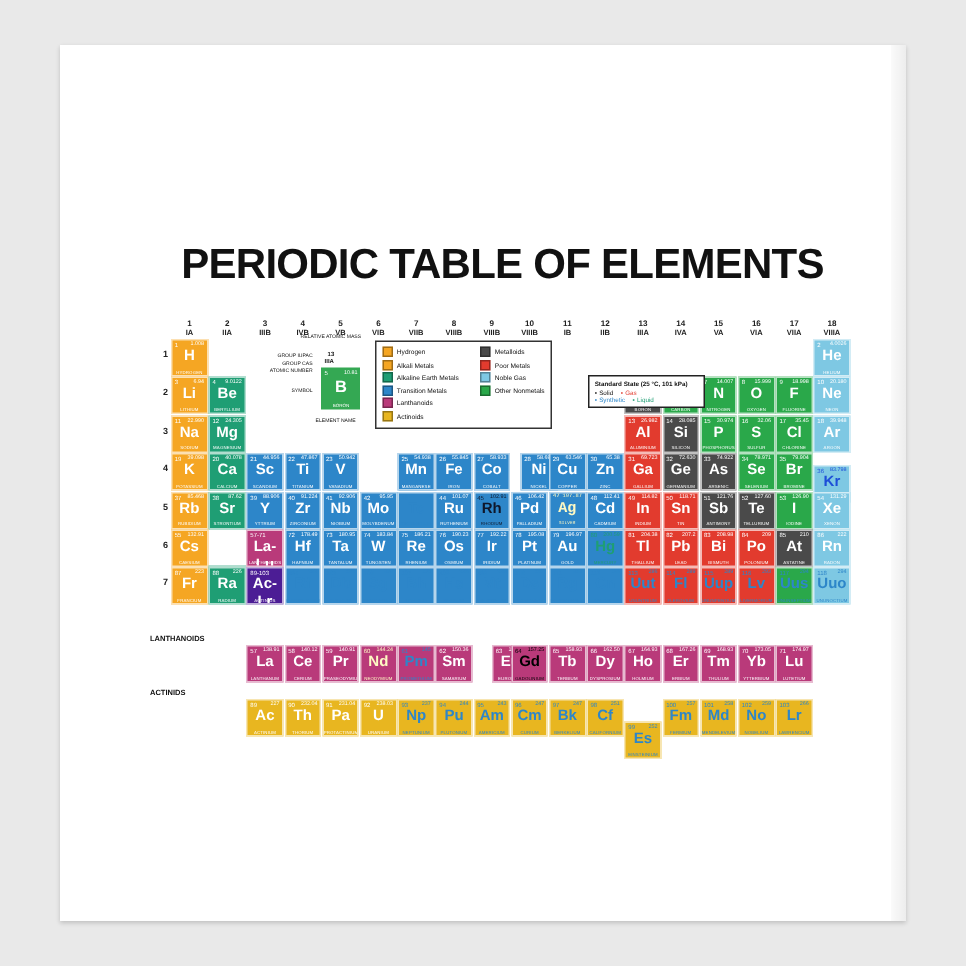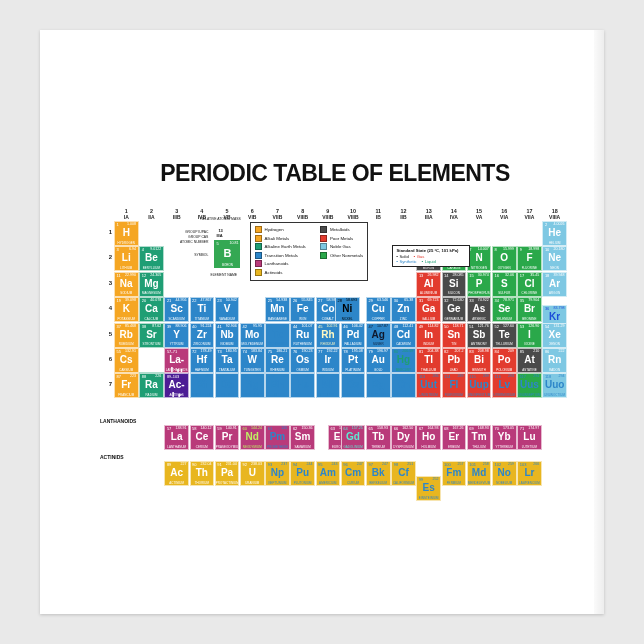--- a/index.html
+++ b/index.html
@@ -22,21 +22,21 @@
   }
   #napkin:after{
     content:"";position:absolute;right:0;top:0;bottom:0;width:10px;
     background:linear-gradient(to right,rgba(0,0,0,0.02),rgba(0,0,0,0.07));
   }
   #content{
     position:absolute;left:60px;top:130px;width:470px;
   }
   h1#title{
     margin:0 0 12px 0;
-    font-size:23px;
+    font-size:28px;
     letter-spacing:-0.5px;
     font-weight:bold;
     text-align:center;
     color:#111;
     font-family:"Liberation Sans", sans-serif;
   }
   
   .grid{
     position:relative;
     width:470px;height:215px;
@@ -299,21 +299,21 @@
             <span class="mass">55.845</span>
             <span class="sym">Fe</span>
             <span class="nm">IRON</span>
           </div>
           <div class="cell" style="left: 215.6px; top: 98.2px; background: rgb(45, 134, 201); color: rgb(255, 255, 255);">
             <span class="num">27</span>
             <span class="mass">58.933</span>
             <span class="sym">Co</span>
             <span class="nm">COBALT</span>
           </div>
-          <div class="cell" style="left: 235px; top: 98.2px; background: rgb(45, 134, 201); color: #000000; text-decoration: underline;">
+          <div class="cell" style="left: 247px; top: 98.2px; background: rgb(45, 134, 201); color: #ffffff; text-decoration: underline;">
             <span class="num">28</span>
             <span class="mass">58.693</span>
             <span class="sym">Ni</span>
             <span class="nm">NICKEL</span>
           </div>
           <div class="cell" style="left: 266px; top: 98.2px; background: rgb(45, 134, 201); color: rgb(255, 255, 255);">
             <span class="num">29</span>
             <span class="mass">63.546</span>
             <span class="sym">Cu</span>
             <span class="nm">COPPER</span>
@@ -401,33 +401,33 @@
             <span class="mass">98</span>
             <span class="sym">Tc</span>
             <span class="nm">TECHNETIUM</span>
           </div>
           <div class="cell" style="left: 190.4px; top: 123.6px; background: rgb(45, 134, 201); color: rgb(255, 255, 255);">
             <span class="num">44</span>
             <span class="mass">101.07</span>
             <span class="sym">Ru</span>
             <span class="nm">RUTHENIUM</span>
           </div>
-          <div class="cell" style="left: 215.6px; top: 123.6px; background: rgb(45, 134, 201); color: #fef9c3;">
+          <div class="cell" style="left: 215.6px; top: 123.6px; background: rgb(45, 134, 201); color: #0f172a;">
             <span class="num">45</span>
             <span class="mass">102.91</span>
             <span class="sym">Rh</span>
             <span class="nm">RHODIUM</span>
           </div>
           <div class="cell" style="left: 240.8px; top: 123.6px; background: rgb(45, 134, 201); color: rgb(255, 255, 255);">
             <span class="num">46</span>
             <span class="mass">106.42</span>
             <span class="sym">Pd</span>
             <span class="nm">PALLADIUM</span>
           </div>
-          <div class="cell" style="left: 266px; top: 123.6px; background: rgb(45, 134, 201); color: #0f172a;">
+          <div class="cell" style="left: 266px; top: 123.6px; background: rgb(45, 134, 201); color: #fef9c3; font-family: Liberation Mono, monospace;">
             <span class="num">47</span>
             <span class="mass">107.87</span>
             <span class="sym">Ag</span>
             <span class="nm">SILVER</span>
           </div>
           <div class="cell" style="left: 291.2px; top: 123.6px; background: rgb(45, 134, 201); color: rgb(255, 255, 255);">
             <span class="num">48</span>
             <span class="mass">112.41</span>
             <span class="sym">Cd</span>
             <span class="nm">CADMIUM</span>
@@ -782,21 +782,21 @@
             <span class="mass">140.12</span>
             <span class="sym">Ce</span>
             <span class="nm">CERIUM</span>
           </div>
           <div class="cell" style="left: 114.8px; top: 0px; background: rgb(185, 58, 122); color: rgb(255, 255, 255);">
             <span class="num">59</span>
             <span class="mass">140.91</span>
             <span class="sym">Pr</span>
             <span class="nm">PRASEODYMIUM</span>
           </div>
-          <div class="cell" style="left: 140px; top: 0px; background: rgb(185, 58, 122); color: #bef264;">
+          <div class="cell" style="left: 140px; top: 0px; background: rgb(185, 58, 122); color: #fef9c3;">
             <span class="num">60</span>
             <span class="mass">144.24</span>
             <span class="sym">Nd</span>
             <span class="nm">NEODYMIUM</span>
           </div>
           <div class="cell" style="left: 165.2px; top: 0px; background: rgb(185, 58, 122); color: rgb(45, 134, 201);">
             <span class="num">61</span>
             <span class="mass">145</span>
             <span class="sym">Pm</span>
             <span class="nm">PROMETHIUM</span>
@@ -806,21 +806,21 @@
             <span class="mass">150.36</span>
             <span class="sym">Sm</span>
             <span class="nm">SAMARIUM</span>
           </div>
           <div class="cell" style="left: 228px; top: 0px; background: rgb(185, 58, 122); color: rgb(255, 255, 255);">
             <span class="num">63</span>
             <span class="mass">151.96</span>
             <span class="sym">Eu</span>
             <span class="nm">EUROPIUM</span>
           </div>
-          <div class="cell" style="left: 240.8px; top: 0px; background: rgb(185, 58, 122); color: #5eead4;">
+          <div class="cell" style="left: 240.8px; top: 0px; background: rgb(185, 58, 122); color: #000000;">
             <span class="num">64</span>
             <span class="mass">157.25</span>
             <span class="sym">Gd</span>
             <span class="nm">GADOLINIUM</span>
           </div>
           <div class="cell" style="left: 266px; top: 0px; background: rgb(185, 58, 122); color: rgb(255, 255, 255);">
             <span class="num">65</span>
             <span class="mass">158.93</span>
             <span class="sym">Tb</span>
             <span class="nm">TERBIUM</span>

